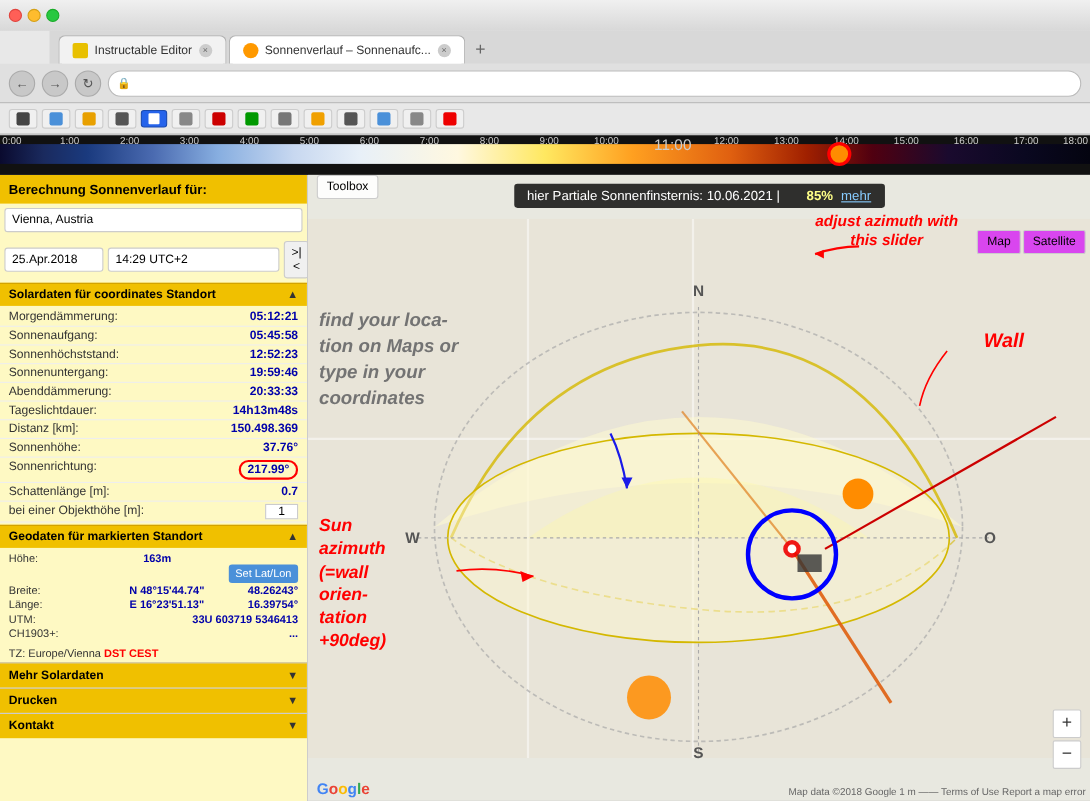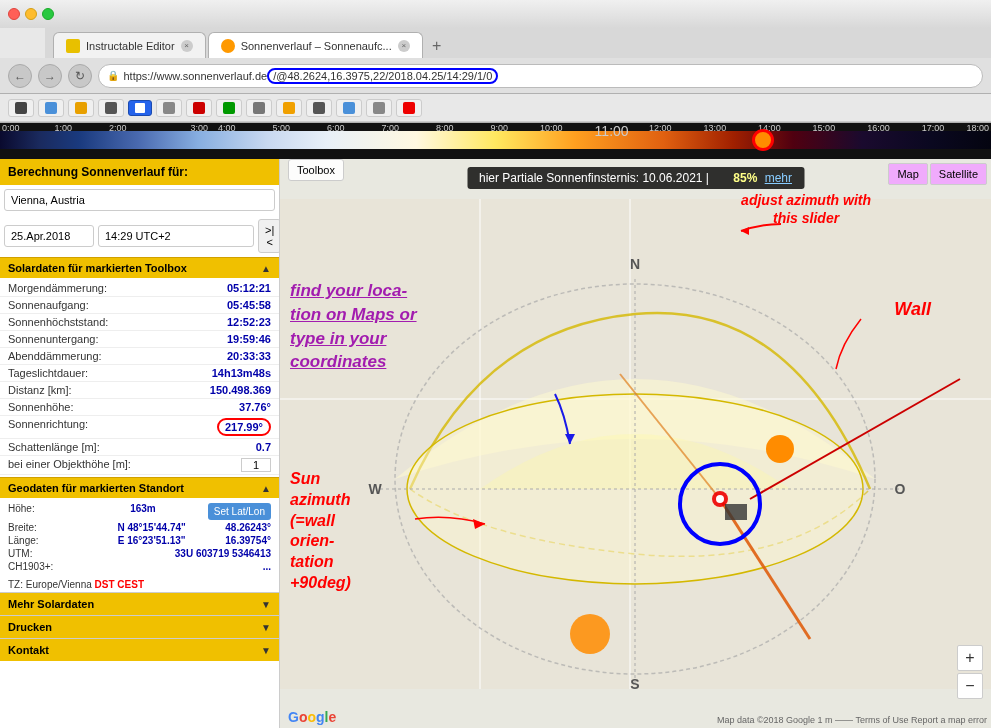--- a/index.html
+++ b/index.html
@@ -26,21 +26,21 @@
     .lock-icon { color: #888; font-size: 10px; }
     .address-text { flex: 1; font-size: 11px; color: #333; }
     .bookmarks-bar { display: flex; align-items: center; padding: 2px 8px; gap: 4px; background: #e8e8e8; height: 28px; border-bottom: 1px solid #ccc; overflow: hidden; }
     .bookmark-item { font-size: 10px; color: #333; padding: 2px 6px; background: #f0f0f0; border: 1px solid #ccc; border-radius: 3px; white-space: nowrap; display: flex; align-items: center; gap: 3px; }
     .bm-icon { width: 12px; height: 12px; background: #888; border-radius: 2px; }
 
     
     .main-layout { display: flex; height: calc(728px - 28px - 30px - 36px - 36px - 28px); }
 
     
-    .left-panel { width: 280px; background: #ffffff; border-right: 1px solid #ccc; overflow-y: auto; flex-shrink: 0; font-size: 11px; }
+    .left-panel { width: 280px; background: #fef9c3; border-right: 1px solid #ccc; overflow-y: auto; flex-shrink: 0; font-size: 11px; }
     .panel-header { background: #f0c000; padding: 6px 8px; font-weight: bold; font-size: 12px; color: #000; }
     .location-input { padding: 4px; }
     .location-field { width: 100%; padding: 4px 6px; border: 1px solid #ccc; border-radius: 3px; font-size: 11px; margin-bottom: 4px; }
     .date-row { display: flex; gap: 4px; align-items: center; padding: 0 4px 4px; }
     .date-field { padding: 4px 6px; border: 1px solid #ccc; border-radius: 3px; font-size: 11px; width: 90px; }
     .time-field { padding: 4px 6px; border: 1px solid #ccc; border-radius: 3px; font-size: 11px; flex: 1; }
     .nav-arrows { padding: 4px 6px; border: 1px solid #ccc; border-radius: 3px; font-size: 11px; background: #f0f0f0; cursor: pointer; }
     .section-header { background: #f0c000; padding: 4px 8px; font-weight: bold; font-size: 11px; display: flex; justify-content: space-between; align-items: center; border-top: 1px solid #d0a000; }
     .data-table { padding: 2px 0; }
     .data-row { display: flex; justify-content: space-between; padding: 2px 8px; border-bottom: 1px solid #eee; }
@@ -48,26 +48,26 @@
     .data-value { color: #00a; font-weight: bold; }
     .geodata-section { padding: 4px 8px; font-size: 10px; }
     .geodata-row { display: flex; justify-content: space-between; padding: 1px 0; }
     .geodata-label { color: #333; min-width: 70px; }
     .geodata-value { color: #00a; font-weight: bold; }
     .tz-row { color: #333; font-size: 10px; padding: 2px 8px; }
     .dst { color: red; font-weight: bold; }
     .cest { color: red; font-weight: bold; }
     .collapsible-header { background: #f0c000; padding: 5px 8px; font-weight: bold; font-size: 11px; display: flex; justify-content: space-between; align-items: center; border-top: 1px solid #ccc; cursor: pointer; }
     .arrow-icon { color: #333; font-size: 10px; }
-    .set-lat-lon { padding: 3px 6px; font-size: 10px; background: #4a90d9; color: white; border: none; border-radius: 3px; cursor: pointer; }
+    .set-lat-lon { padding: 3px 6px; font-size: 10px; background: #4a90d9; color: white; border: none; border-radius: 3px; cursor: pointer; margin-top: 10px; }
 
     
     .map-area { flex: 1; position: relative; background: #e8e8e0; overflow: hidden; }
     .map-controls-top { position: absolute; top: 4px; right: 4px; display: flex; gap: 2px; z-index: 10; }
-    .map-btn { padding: 4px 8px; font-size: 11px; background: #f0abfc; border: 1px solid #ccc; cursor: pointer; border-radius: 2px; }
+    .map-btn { padding: 4px 8px; font-size: 11px; background: #d946ef; border: 1px solid #ccc; cursor: pointer; border-radius: 2px; margin-top: 46px; }
 
     
     .sun-path-svg { position: absolute; top: 0; left: 0; width: 100%; height: 100%; }
 
     
     .toolbox { position: absolute; top: 0; left: 8px; background: rgba(255,255,255,0.9); border: 1px solid #ccc; padding: 4px 8px; font-size: 11px; border-radius: 3px; z-index: 10; }
 
     
     .eclipse-banner { position: absolute; top: 8px; left: 50%; transform: translateX(-50%); background: rgba(0,0,0,0.8); color: white; padding: 4px 12px; font-size: 12px; border-radius: 3px; white-space: nowrap; z-index: 20; }
 
@@ -113,23 +113,20 @@
     </div>
     <div class="tab-new">+</div>
   </div>
 
   <div class="nav-bar">
     <div class="nav-btn">←</div>
     <div class="nav-btn">→</div>
     <div class="nav-btn">↻</div>
     <div class="address-bar">
       <span class="lock-icon">🔒</span>
-      <span class="address-text">
-        <span>https://www.sonnenverlauf.de</span><span style="border: 2px solid blue; border-radius: 10px; padding: 0 4px; color: #333;">/@48.2624,16.3975,22/2018.04.25/14:29/1/0</span>
-      </span>
     </div>
   </div>
 
   <div class="bookmarks-bar">
     <div class="bookmark-item">
         <div class="bm-icon" style="background:#444;"></div>
       </div>
     <div class="bookmark-item">
         <div class="bm-icon" style="background:#4a90d9;"></div>
       </div>
@@ -173,21 +170,21 @@
 </div>
 
 <div style="background:#111; height:36px; position:relative; overflow:hidden;">
 
   <div style="position:absolute; top:8px; left:0; right:0; height:18px; background: linear-gradient(to right, #0a0a2e 0%, #1a2a5e 4%, #1a3a7e 8%, #4a6ab0 14%, #87aee0 20%, #c8d8f0 27%, #e8f0f8 33%, #fff8e0 42%, #ffe860 50%, #ffa020 58%, #e06010 67%, #a02000 74%, #500010 80%, #1a0a2e 87%, #0a0820 94%, #040410 100%);"></div>
 
   <div style="position:absolute; top:0; left:0; right:0; display:flex; justify-content:space-between; padding:0 2px;">
     <span style="font-size:9px;color:#ccc;position:absolute;left:2px;">0:00</span>
     <span style="font-size:9px;color:#ccc;position:absolute;left:5.5%;">1:00</span>
     <span style="font-size:9px;color:#ccc;position:absolute;left:11%;">2:00</span>
-    <span style="font-size:9px;color:#ccc;position:absolute;left:16.5%;margin-left:27px;">3:00</span>
+    <span style="font-size:9px;color:#ccc;position:absolute;left:16.5%;">3:00</span>
     <span style="font-size:9px;color:#ccc;position:absolute;left:22%;">4:00</span>
     <span style="font-size:9px;color:#ccc;position:absolute;left:27.5%;">5:00</span>
     <span style="font-size:9px;color:#ccc;position:absolute;left:33%;">6:00</span>
     <span style="font-size:9px;color:#ccc;position:absolute;left:38.5%;">7:00</span>
     <span style="font-size:9px;color:#ccc;position:absolute;left:44%;">8:00</span>
     <span style="font-size:9px;color:#ccc;position:absolute;left:49.5%;">9:00</span>
     <span style="font-size:9px;color:#ccc;position:absolute;left:54.5%;">10:00</span>
     <span style="font-size:14px;color:#ccc;position:absolute;left:60%;">11:00</span>
     <span style="font-size:9px;color:#ccc;position:absolute;left:65.5%;">12:00</span>
     <span style="font-size:9px;color:#ccc;position:absolute;left:71%;">13:00</span>
@@ -210,21 +207,21 @@
       <input class="location-field" type="text" value="Vienna, Austria" style="">
     </div>
 
     <div class="date-row">
       <input class="date-field" type="text" value="25.Apr.2018" style="">
       <input class="time-field" type="text" value="14:29 UTC+2" style="">
       <button class="nav-arrows">&gt;|&lt;</button>
     </div>
 
     <div class="section-header">
-      <span>Solardaten für markierten Toolbox</span>
+      <span>Solardaten für coordinates Standort</span>
       <span class="arrow-icon">▲</span>
     </div>
 
     <div class="data-table">
       <div class="data-row">
         <span class="data-label">Morgendämmerung:</span>
         <span class="data-value">05:12:21</span>
       </div>
       <div class="data-row">
         <span class="data-label">Sonnenaufgang:</span>
@@ -401,21 +398,21 @@
     </svg>
 
     <div style="position:absolute; top:140px; right:60px; color:red; font-size:18px; font-style:italic; font-weight:bold; pointer-events:none; z-index:30;">
       Wall
     </div>
 
     <svg style="position:absolute;top:155px;right:60px;width:100px;height:60px;pointer-events:none;z-index:30;">
       <path d="M30,5 Q10,30 5,55" stroke="red" stroke-width="1.5" fill="none"></path>
     </svg>
 
-    <div style="position:absolute; top:120px; left:10px; color:#a21caf; font-size:17px; font-style:italic; font-weight:bold; pointer-events:none; z-index:30; line-height:1.4;text-decoration:underline;">
+    <div style="position:absolute; top:120px; left:10px; color:#737373; font-size:17px; font-style:italic; font-weight:bold; pointer-events:none; z-index:30; line-height:1.4;">
       find your loca-<br>tion on Maps or<br>type in your<br>coordinates
     </div>
 
     <svg style="position:absolute;top:230px;left:270px;width:40px;height:60px;pointer-events:none;z-index:30;">
       <path d="M5,5 Q15,25 20,55" stroke="#1a1ae8" stroke-width="2" fill="none"></path>
       <polygon points="20,55 15,45 25,45" fill="#1a1ae8"></polygon>
     </svg>
 
     <div style="position:absolute; top:310px; left:10px; color:red; font-size:16px; font-style:italic; font-weight:bold; pointer-events:none; z-index:30; line-height:1.3;">
       Sun<br>azimuth<br>(=wall<br>orien-<br>tation<br>+90deg)

